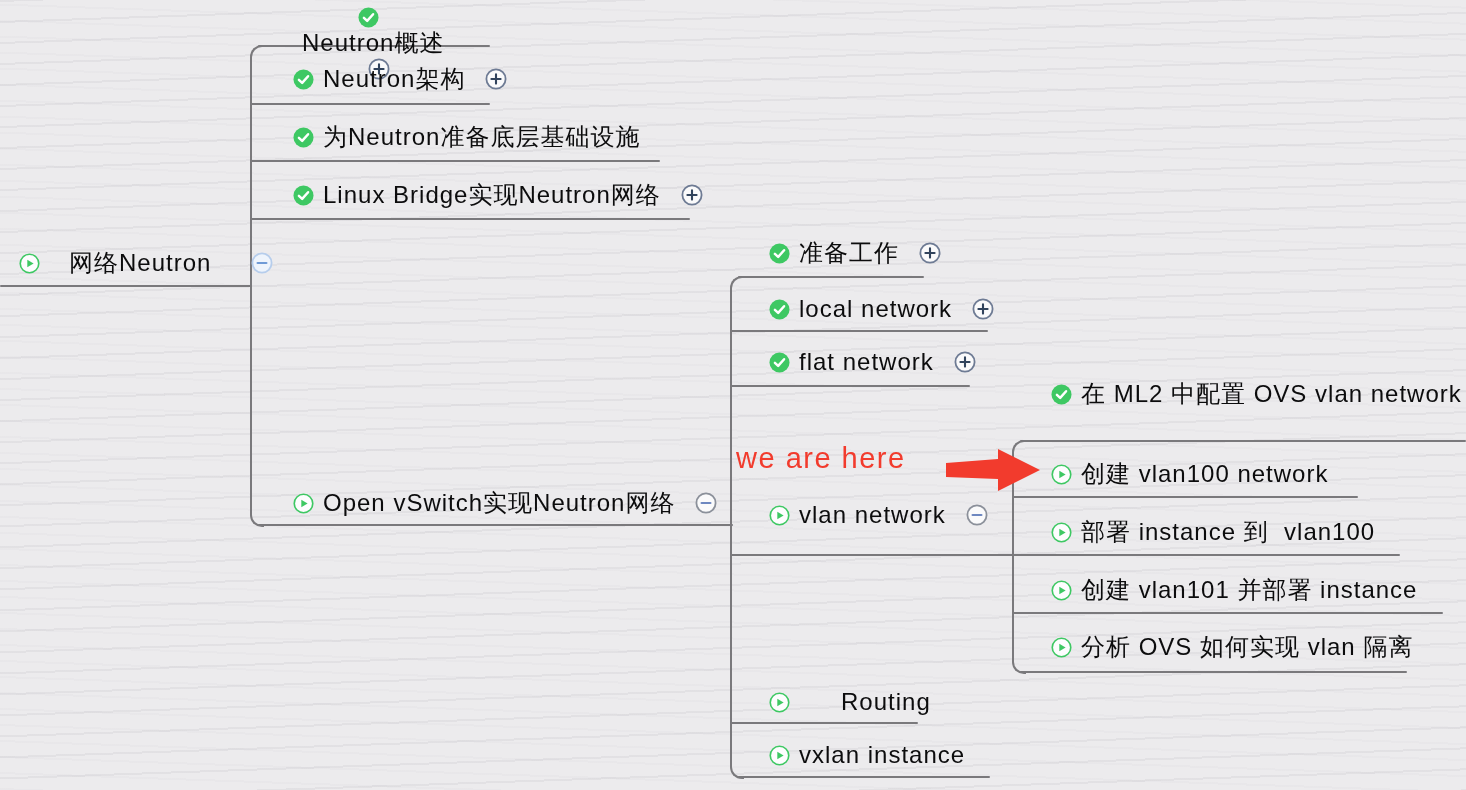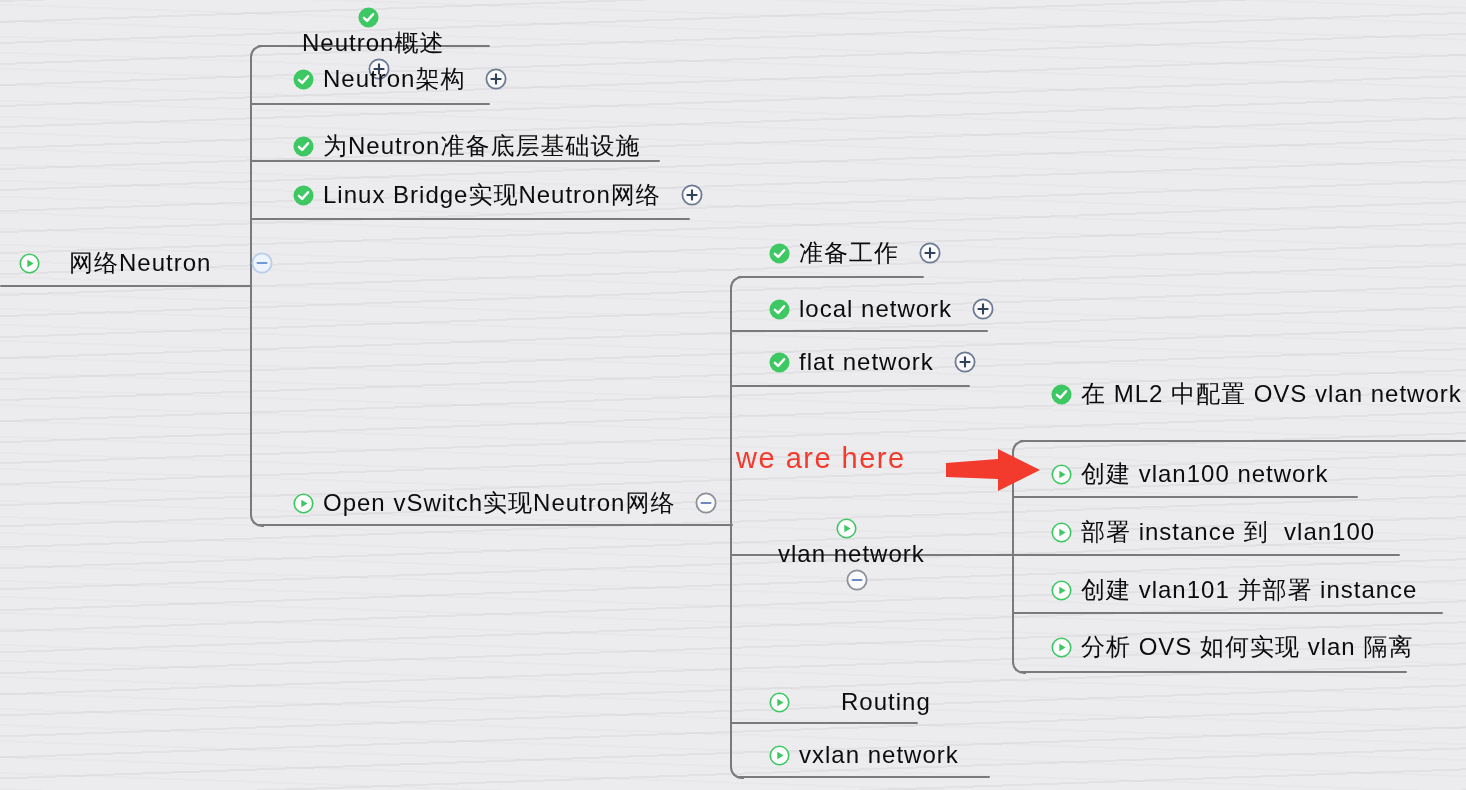--- a/index.html
+++ b/index.html
@@ -110,21 +110,21 @@
     <svg class="sicon icon-check" viewBox="0 0 22 22">
         <circle class="disc" cx="11" cy="11" r="10.5"></circle>
         <path class="tick" d="M6.2 11.4 L9.6 14.6 L15.8 7.6"></path>
       </svg>
     <span class="label">Neutron架构</span>
     <svg class="eicon icon-plus" viewBox="0 0 22 22">
         <circle class="ring" cx="11" cy="11" r="9.6"></circle>
         <path class="glyph" d="M11 6.4 V15.6 M6.4 11 H15.6"></path>
       </svg>
   </div>
-  <div class="node" style="left:293px;top:122px;margin-top:9px;">
+  <div class="node" style="left:293px;top:122px;">
     <svg class="sicon icon-check" viewBox="0 0 22 22">
         <circle class="disc" cx="11" cy="11" r="10.5"></circle>
         <path class="tick" d="M6.2 11.4 L9.6 14.6 L15.8 7.6"></path>
       </svg>
     <span class="label">为Neutron准备底层基础设施</span>
   </div>
   <div class="node" style="left:293px;top:488px;">
     <svg class="sicon icon-play" viewBox="0 0 22 22">
         <circle class="ring" cx="11" cy="11" r="9.7"></circle>
         <path class="tri" d="M8.7 7.2 L15.3 11 L8.7 14.8 Z"></path>
@@ -173,21 +173,21 @@
     <svg class="sicon icon-check" viewBox="0 0 22 22">
         <circle class="disc" cx="11" cy="11" r="10.5"></circle>
         <path class="tick" d="M6.2 11.4 L9.6 14.6 L15.8 7.6"></path>
       </svg>
     <span class="label">flat network</span>
     <svg class="eicon icon-plus" viewBox="0 0 22 22">
         <circle class="ring" cx="11" cy="11" r="9.6"></circle>
         <path class="glyph" d="M11 6.4 V15.6 M6.4 11 H15.6"></path>
       </svg>
   </div>
-  <div class="node" style="left:769px;top:518px;flex-direction:column;">
+  <div class="node" style="left:769px;top:500px;">
     <svg class="sicon icon-play" viewBox="0 0 22 22">
         <circle class="ring" cx="11" cy="11" r="9.7"></circle>
         <path class="tri" d="M8.7 7.2 L15.3 11 L8.7 14.8 Z"></path>
       </svg>
     <span class="label">vlan network</span>
     <svg class="eicon icon-minus" viewBox="0 0 22 22">
         <circle class="ring" cx="11" cy="11" r="9.6"></circle>
         <path class="glyph" d="M6.6 11 H15.4"></path>
       </svg>
   </div>
@@ -196,21 +196,21 @@
         <circle class="ring" cx="11" cy="11" r="9.7"></circle>
         <path class="tri" d="M8.7 7.2 L15.3 11 L8.7 14.8 Z"></path>
       </svg>
     <span class="label">Routing</span>
   </div>
   <div class="node" style="left:769px;top:740px;">
     <svg class="sicon icon-play" viewBox="0 0 22 22">
         <circle class="ring" cx="11" cy="11" r="9.7"></circle>
         <path class="tri" d="M8.7 7.2 L15.3 11 L8.7 14.8 Z"></path>
       </svg>
-    <span class="label">vxlan network</span>
+    <span class="label">vxlan instance</span>
   </div>
 
   <div class="node" style="left:1051px;top:379px;">
     <svg class="sicon icon-check" viewBox="0 0 22 22">
         <circle class="disc" cx="11" cy="11" r="10.5"></circle>
         <path class="tick" d="M6.2 11.4 L9.6 14.6 L15.8 7.6"></path>
       </svg>
     <span class="label">在 ML2 中配置 OVS vlan network</span>
   </div>
   <div class="node" style="left:1051px;top:459px;">

